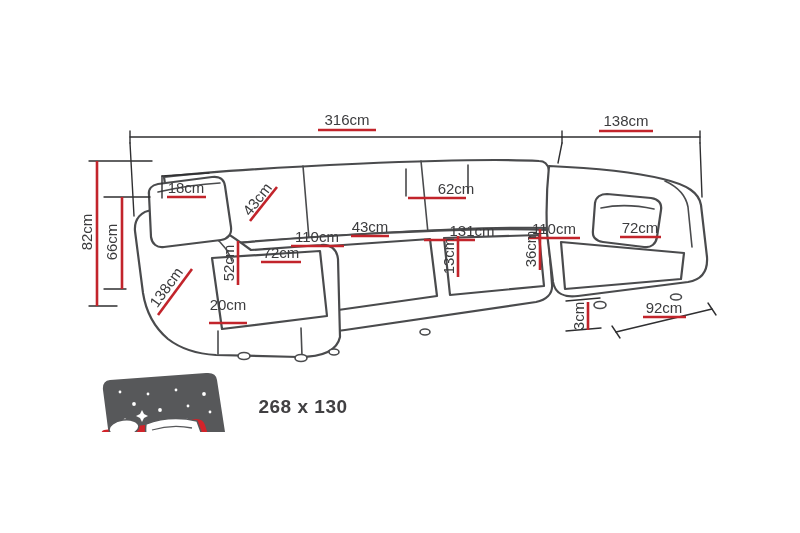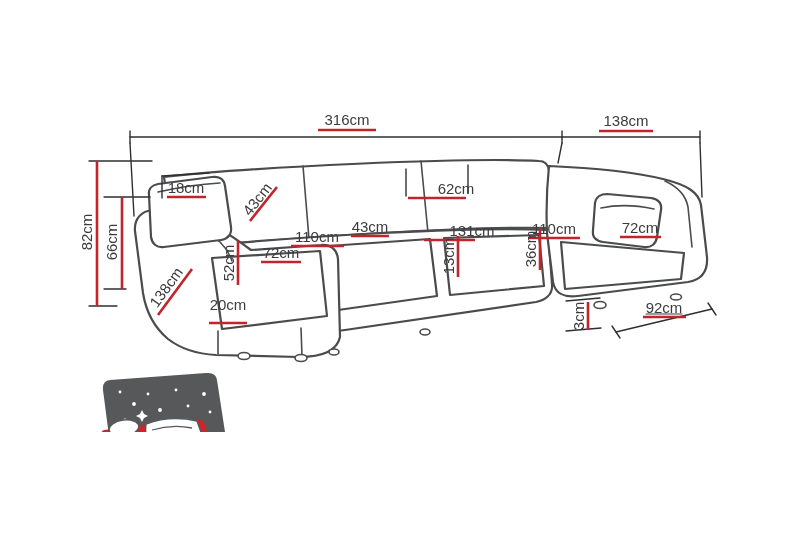--- a/index.html
+++ b/index.html
@@ -179,16 +179,17 @@
   <div class="dim" style="left:472px;top:230px;">131cm</div>
   <div class="dim" style="left:554px;top:228px;">110cm</div>
   <div class="dim" style="left:640px;top:227px;">72cm</div>
   <div class="dim" style="left:281px;top:252px;">72cm</div>
   <div class="dim" style="left:228px;top:263px;transform:translate(-50%,-50%) rotate(-90deg);">52cm</div>
   <div class="dim" style="left:448px;top:256px;transform:translate(-50%,-50%) rotate(-90deg);">13cm</div>
   <div class="dim" style="left:530px;top:249px;transform:translate(-50%,-50%) rotate(-90deg);">36cm</div>
   <div class="dim" style="left:166px;top:287px;transform:translate(-50%,-50%) rotate(-54deg);">138cm</div>
   <div class="dim" style="left:228px;top:304px;">20cm</div>
   <div class="dim" style="left:578px;top:316px;transform:translate(-50%,-50%) rotate(-90deg);">3cm</div>
-  <div class="dim" style="left:664px;top:307px;text-decoration:underline;">92cm</div>
+  <div class="dim" style="left:664px;top:307px;">92cm</div>
 
+  <div class="sleep-size" style="left:303px;top:407px;">268 x 130</div>
 
 </div>
 
 </body></html>

